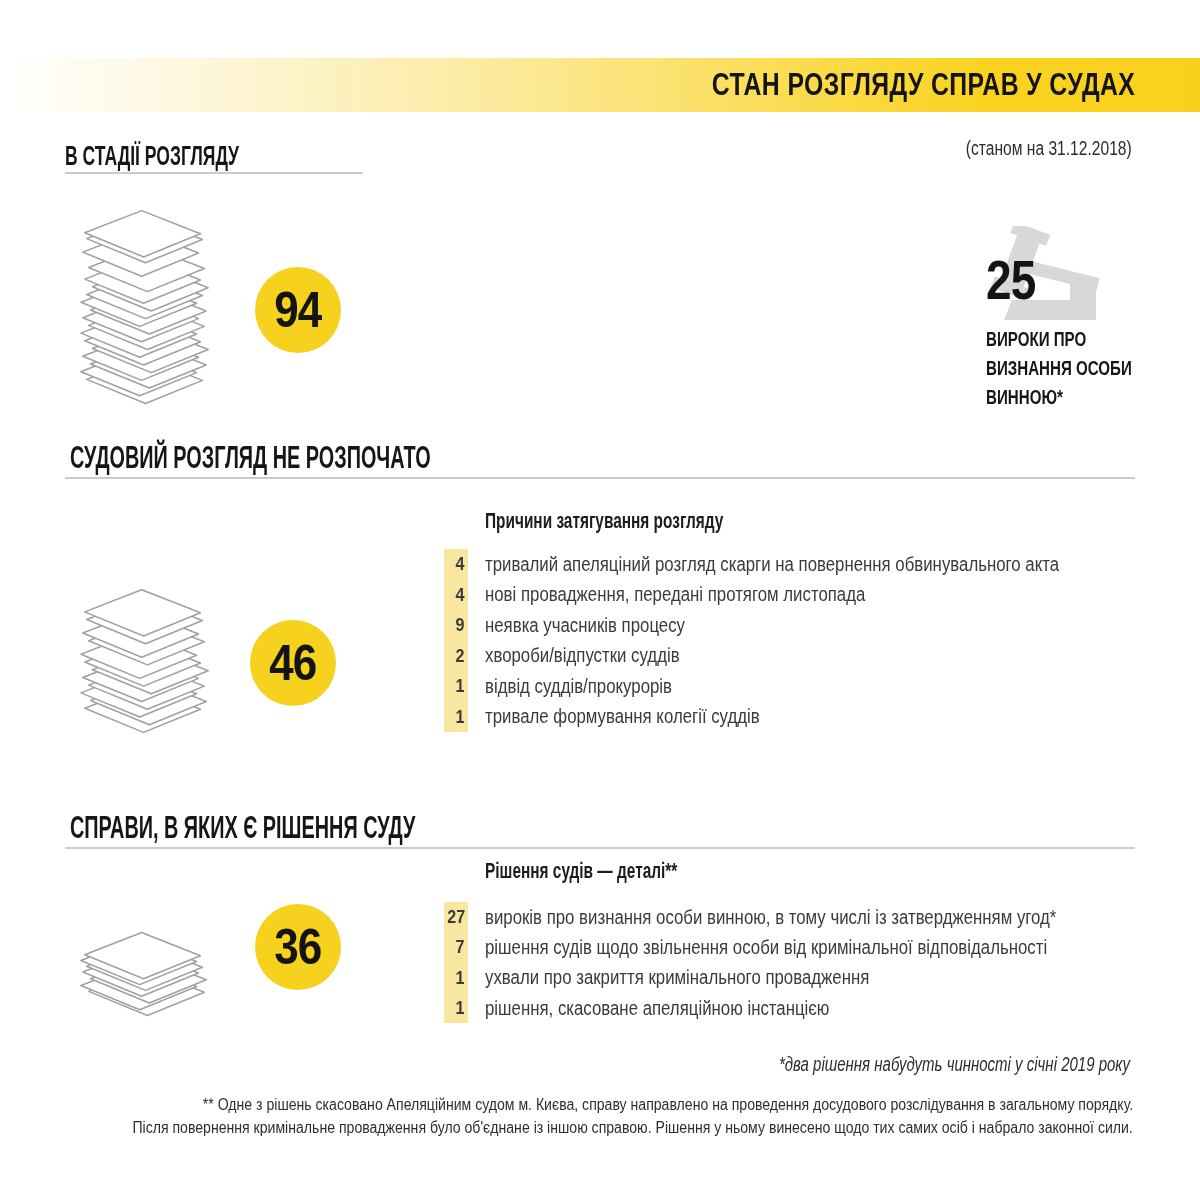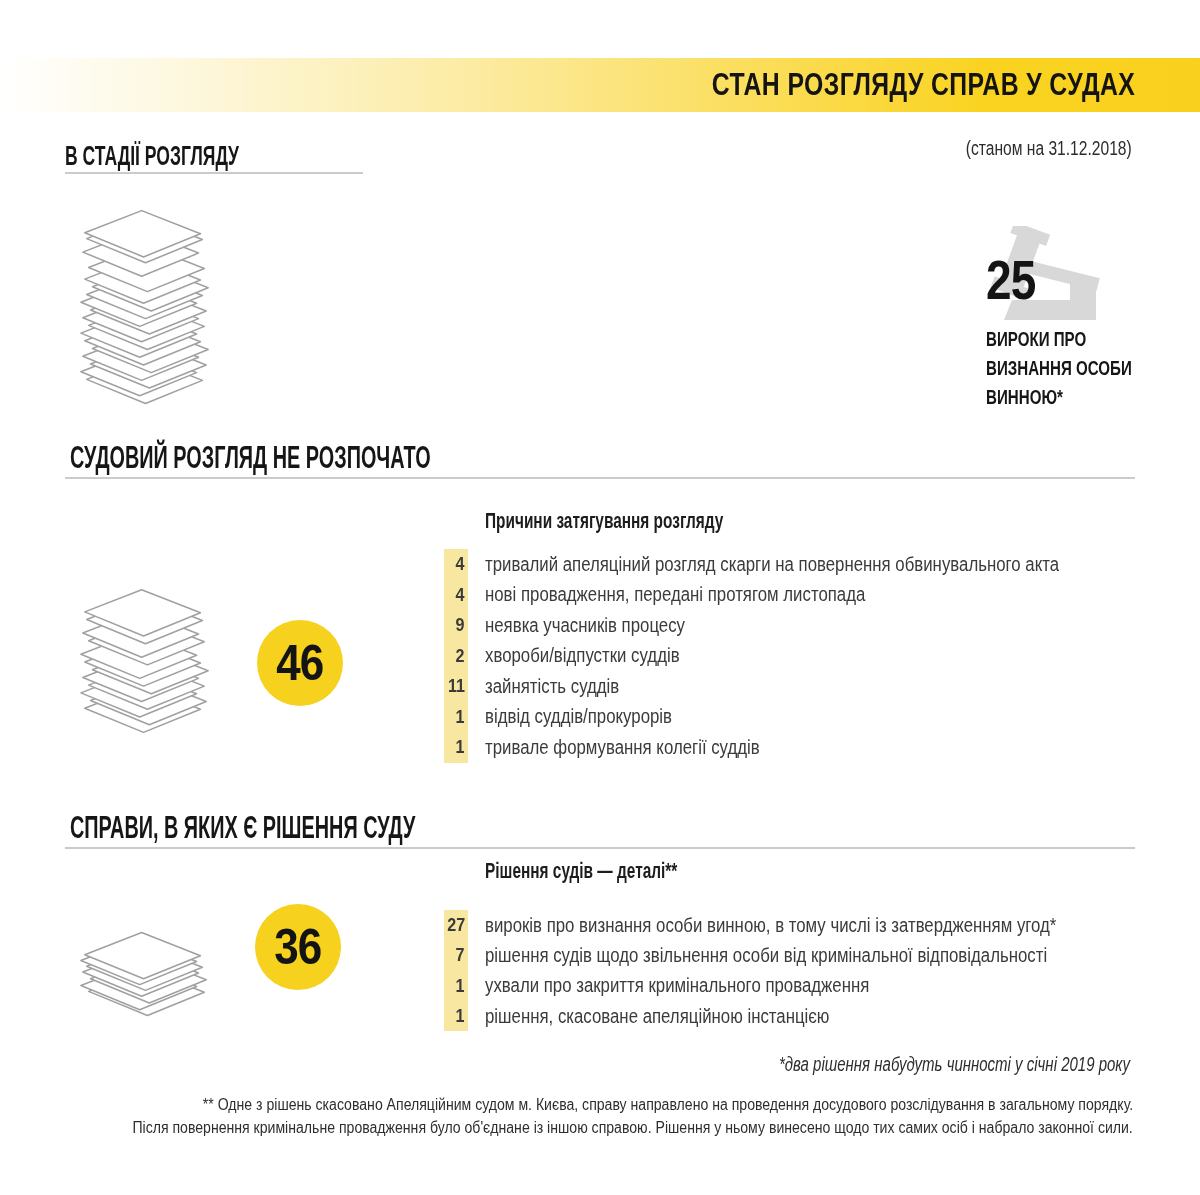--- a/index.html
+++ b/index.html
@@ -85,20 +85,23 @@
       <path class="sheet" transform="translate(6,64)" d="M3 24 L62 1 L123 25 L64 49 Z"></path>
       <path class="sheet" transform="translate(12,56)" d="M3 24 L62 1 L123 25 L64 49 Z"></path>
       <path class="sheet" transform="translate(4,48)" d="M3 24 L62 1 L123 25 L64 49 Z"></path>
       <path class="sheet" transform="translate(8,36)" d="M3 24 L62 1 L123 25 L64 49 Z"></path>
       <path class="sheet" transform="translate(2,20)" d="M3 24 L62 1 L123 25 L64 49 Z"></path>
       <path class="sheet" transform="translate(6,6)" d="M3 24 L62 1 L123 25 L64 49 Z"></path>
       <path class="sheet" transform="translate(4,0)" d="M3 24 L62 1 L123 25 L64 49 Z"></path>
     </g>
   </svg>
 
+  <div class="circle" style="left:255px; top:267px; background:#f6d11e;">
+    <span>94</span>
+  </div>
 
   <svg class="gavel" viewBox="0 0 130 100">
     <g class="gv">
       <g transform="rotate(20 38 36)">
         <rect x="26" y="6" width="24" height="60"></rect>
         <rect x="19" y="0" width="38" height="12"></rect>
         <rect x="19" y="58" width="38" height="12"></rect>
       </g>
       <g transform="rotate(14 44 42)">
         <rect x="44" y="34" width="74" height="13"></rect>
@@ -126,21 +129,21 @@
       <path class="sheet" transform="translate(12,60)" d="M3 24 L62 1 L123 25 L64 49 Z"></path>
       <path class="sheet" transform="translate(4,52)" d="M3 24 L62 1 L123 25 L64 49 Z"></path>
       <path class="sheet" transform="translate(0,44)" d="M3 24 L62 1 L123 25 L64 49 Z"></path>
       <path class="sheet" transform="translate(8,30)" d="M3 24 L62 1 L123 25 L64 49 Z"></path>
       <path class="sheet" transform="translate(2,22)" d="M3 24 L62 1 L123 25 L64 49 Z"></path>
       <path class="sheet" transform="translate(6,8)" d="M3 24 L62 1 L123 25 L64 49 Z"></path>
       <path class="sheet" transform="translate(4,0)" d="M3 24 L62 1 L123 25 L64 49 Z"></path>
     </g>
   </svg>
 
-  <div class="circle" style="left:257px; top:620px; background:#f6d11e;">
+  <div class="circle" style="left:250px; top:620px; background:#f6d11e;">
     <span>46</span>
   </div>
 
   <div class="list-title" style="left:485px; top:508px;">Причини затягування розгляду</div>
 
   <div class="vlist l1" style="top:549px;">
     <div class="vrow">
       <div class="num">
           <span>4</span>
         </div>
@@ -156,26 +159,20 @@
       <div class="num">
           <span>9</span>
         </div>
       <div class="lbl">неявка учасників процесу</div>
     </div>
     <div class="vrow">
       <div class="num">
           <span>2</span>
         </div>
       <div class="lbl">хвороби/відпустки суддів</div>
-    </div>
-    <div class="vrow">
-      <div class="num">
-          <span>11</span>
-        </div>
-      <div class="lbl">зайнятість суддів</div>
     </div>
     <div class="vrow">
       <div class="num">
           <span>1</span>
         </div>
       <div class="lbl">відвід суддів/прокурорів</div>
     </div>
     <div class="vrow">
       <div class="num">
           <span>1</span>
@@ -198,21 +195,21 @@
       <path class="sheet" transform="translate(4,0)" d="M3 24 L62 1 L123 25 L64 49 Z"></path>
     </g>
   </svg>
 
   <div class="circle" style="left:255px; top:904px; background:#f6d11e;">
     <span>36</span>
   </div>
 
   <div class="list-title" style="left:485px; top:858px;">Рішення судів — деталі**</div>
 
-  <div class="vlist l2" style="top:902px;margin-top:8px;">
+  <div class="vlist l2" style="top:902px;">
     <div class="vrow">
       <div class="num">
           <span>27</span>
         </div>
       <div class="lbl">вироків про визнання особи винною, в тому числі із затвердженням угод*</div>
     </div>
     <div class="vrow">
       <div class="num">
           <span>7</span>
         </div>

